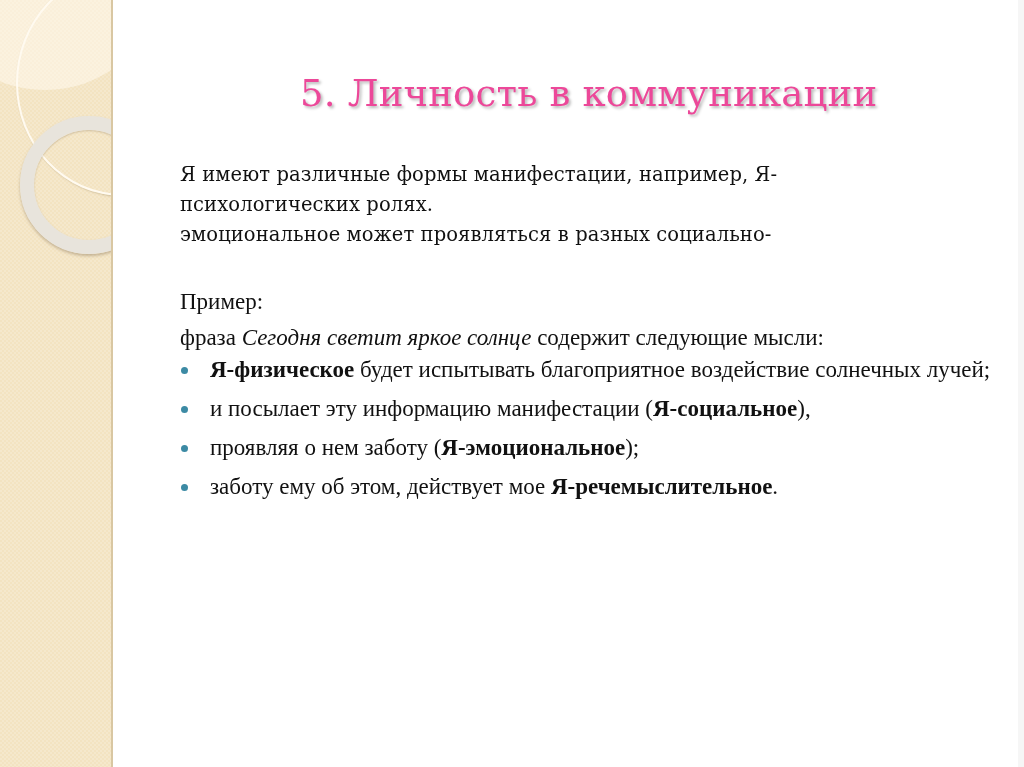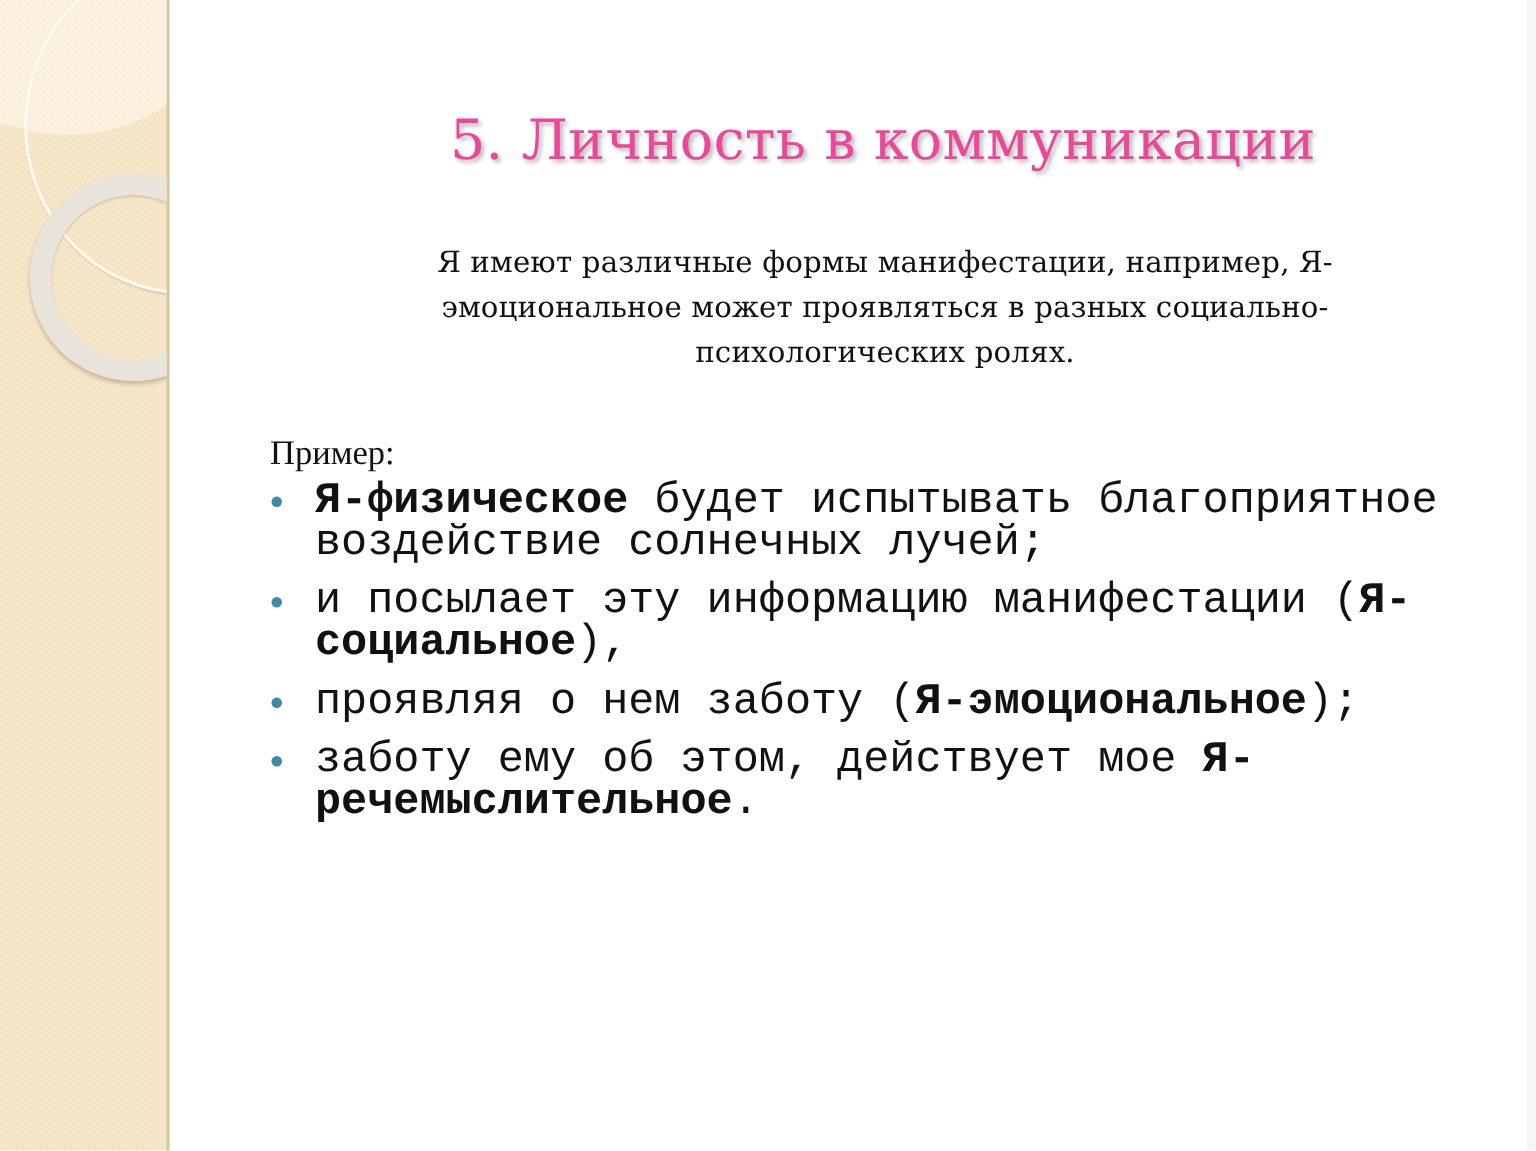--- a/index.html
+++ b/index.html
@@ -41,26 +41,26 @@
     font-size:37px; color:#ec4899; letter-spacing:0.2px;
     text-shadow:2px 2px 3px rgba(0,0,0,0.28);
     font-family:"DejaVu Serif", serif;
     white-space:nowrap;
   }
   .content {
     position:absolute; left:180px; top:160px; width:820px;
     font-family:"Liberation Serif", "DejaVu Serif", serif;
     color:#111; font-size:22px;
   }
-  .intro { line-height:30px; font-size:22px; font-family:"DejaVu Serif", serif; font-size:19.5px; letter-spacing:0.1px;text-align:center; }
+  .intro { line-height:30px; font-size:22px; font-family:"DejaVu Serif", serif; font-size:19.5px; letter-spacing:0.1px; }
   .example-label { margin-top:36px; font-size:23px; line-height:32px; }
   .phrase { font-size:23px; line-height:32px; margin-top:4px; }
   .phrase i { font-style:italic; }
   ul.points { list-style:none; margin:2px 0 0 0; padding:0; }
-  ul.points li { position:relative; padding-left:30px; font-size:29px; line-height:28px; margin-bottom:11px;font-family:Liberation Mono, monospace; }
+  ul.points li { position:relative; padding-left:30px; font-size:23px; line-height:28px; margin-bottom:11px; }
   ul.points li .bullet {
     position:absolute; left:1px; top:11px; width:7px; height:7px; border-radius:50%;
     background:#3c8aa4;
   }
   b { font-weight:bold; }
 </style>
 </head>
 <body>
 
 <div class="side-band">
@@ -68,26 +68,27 @@
   <div class="deco-ring-large"></div>
   <div class="deco-ring-small"></div>
 </div>
 <div class="right-edge"></div>
 
 <div class="title">5. Личность в коммуникации</div>
 
 <div class="content">
   <div class="intro">
     <div>Я имеют различные формы манифестации, например, Я-</div>
+    <div>психологических ролях.</div>
     <div>эмоциональное может проявляться в разных социально-</div>
-    <div>психологических ролях.</div>
   </div>
 
   <div class="example-label">Пример:</div>
 
+  <div class="phrase"><span>фраза </span><i>Сегодня светит яркое солнце</i><span> содержит следующие мысли:</span></div>
 
   <ul class="points">
     <li><span class="bullet"></span><span></span><b>Я-физическое</b><span> будет испытывать благоприятное воздействие солнечных лучей;</span></li>
     <li><span class="bullet"></span><span>и посылает эту информацию манифестации (</span><b>Я-социальное</b><span>),</span></li>
     <li><span class="bullet"></span><span>проявляя о нем заботу (</span><b>Я-эмоциональное</b><span>);</span></li>
     <li><span class="bullet"></span><span>заботу ему об этом, действует мое </span><b>Я-речемыслительное</b><span>.</span></li>
   </ul>
 </div>
 
 </body></html>

